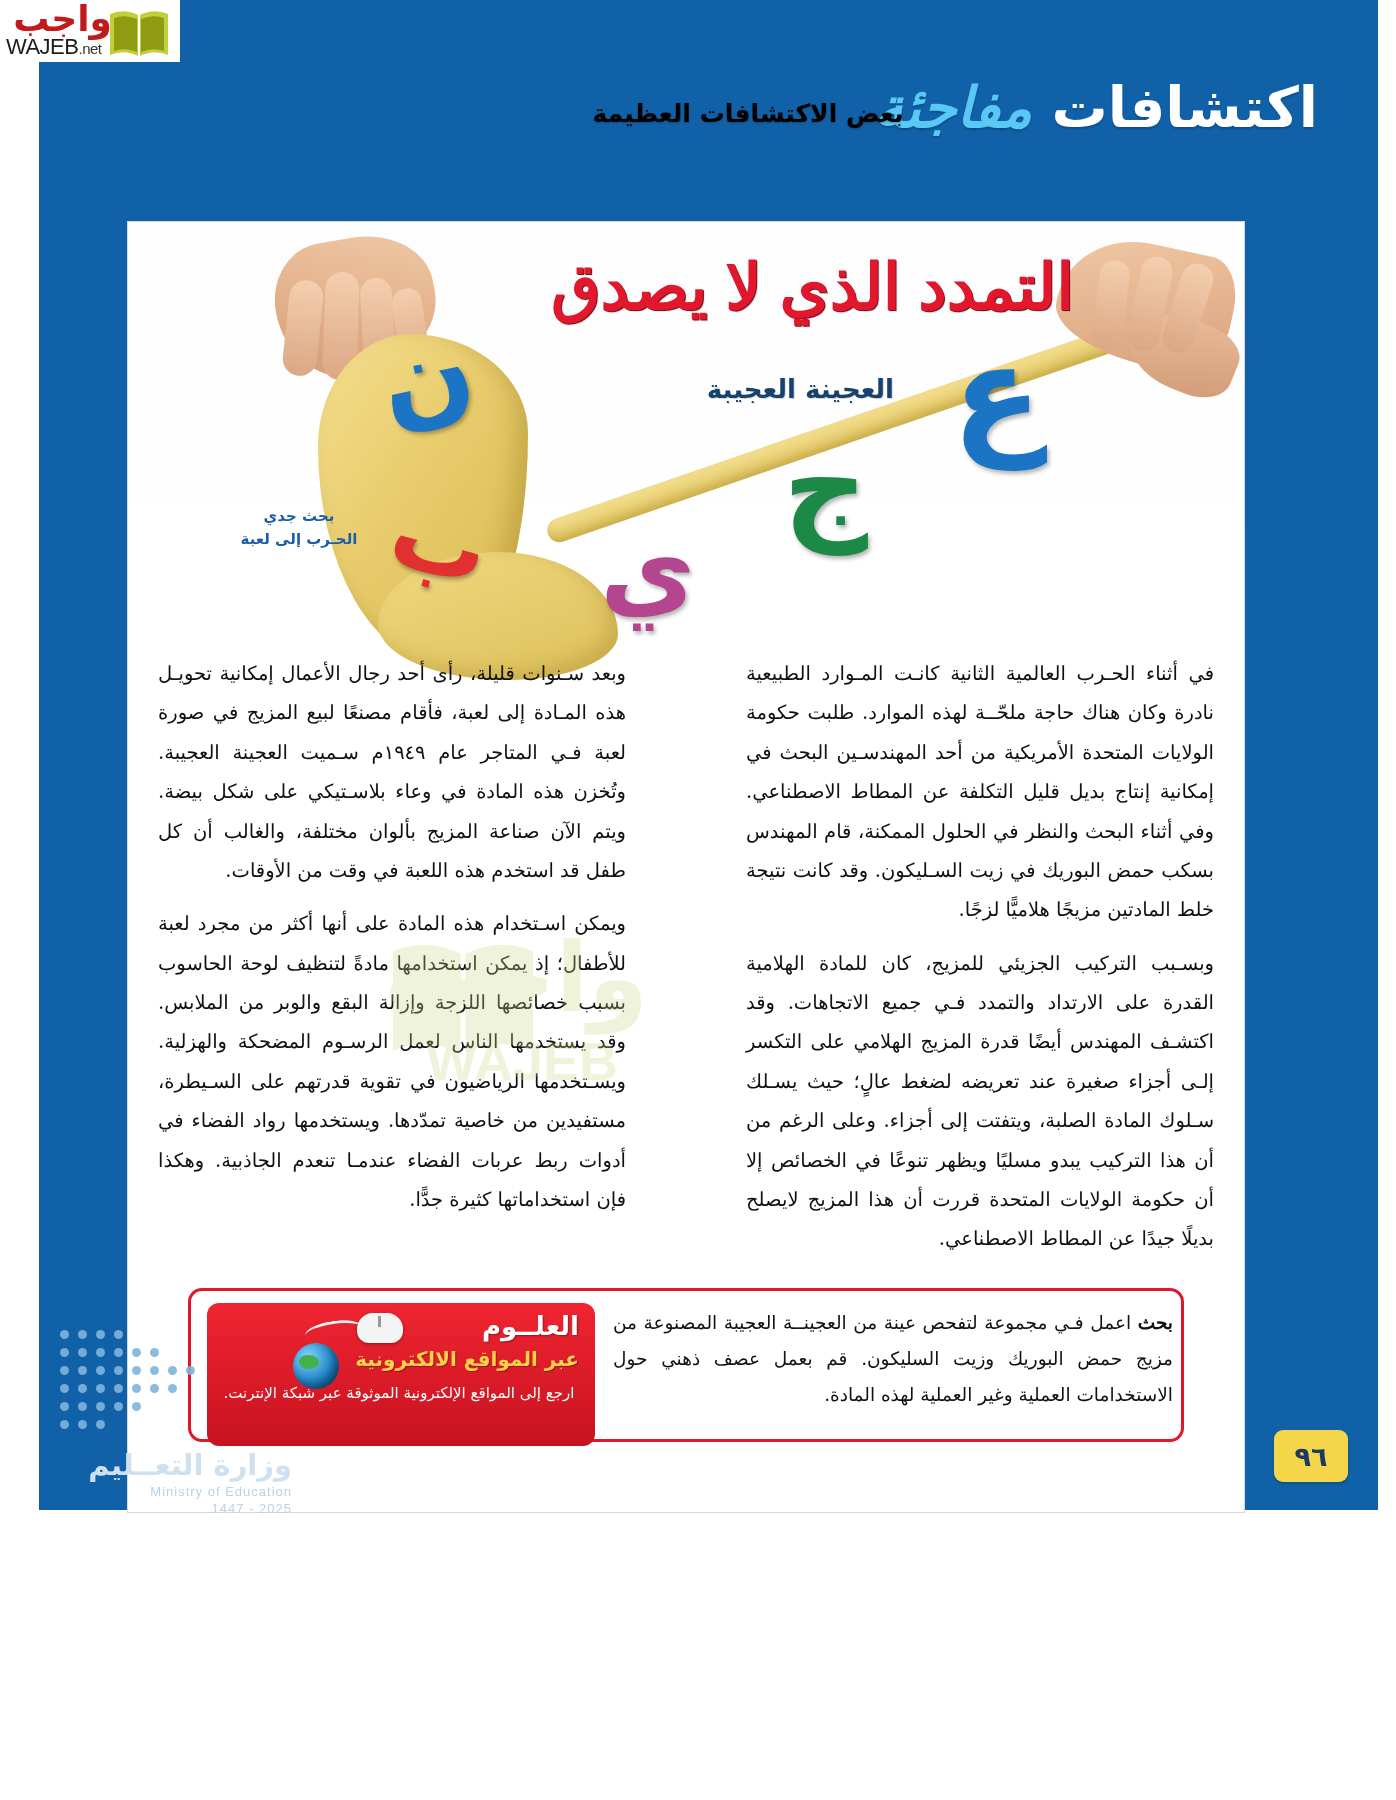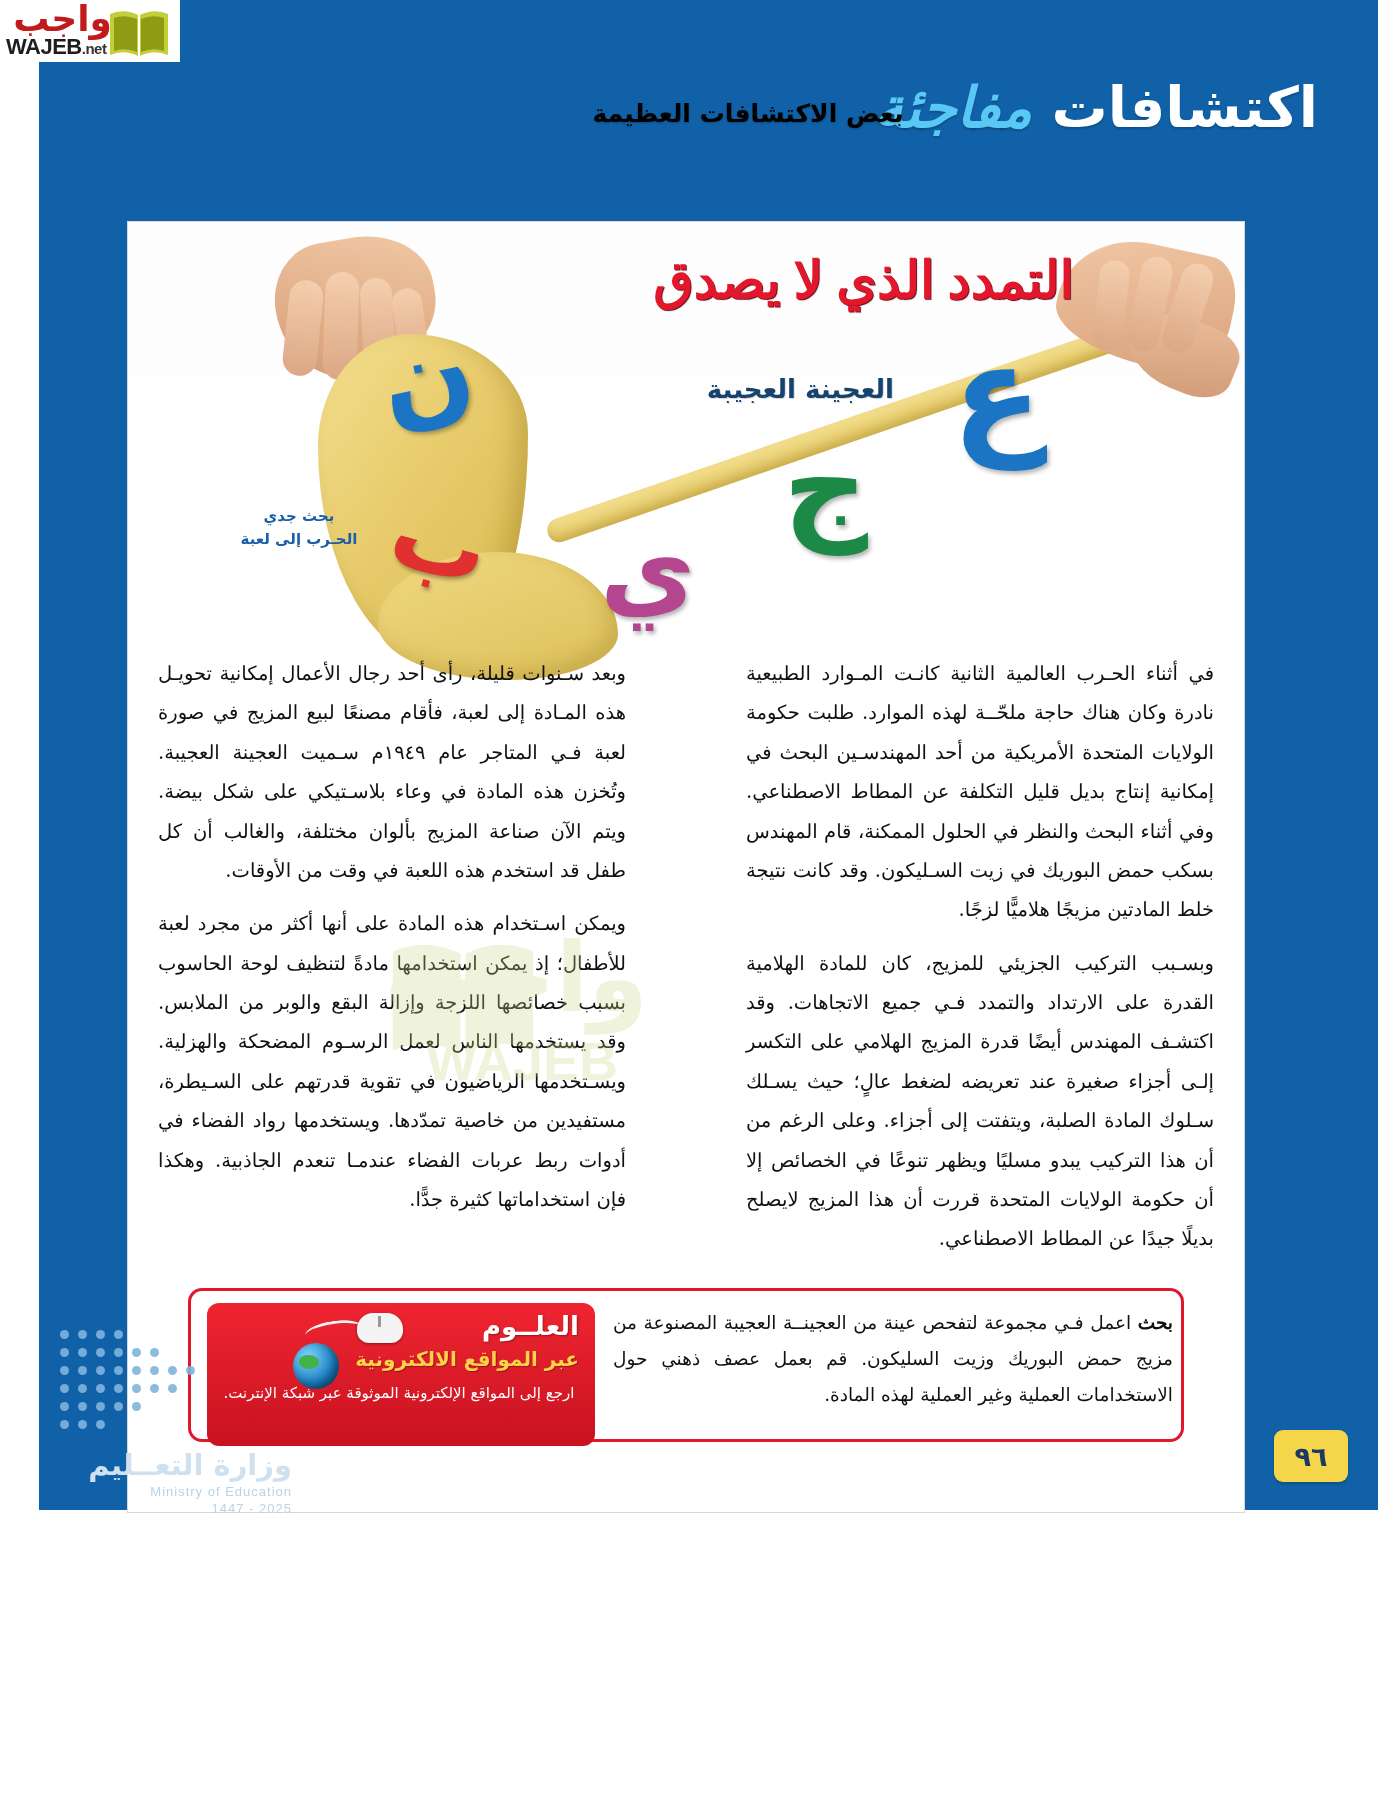--- a/index.html
+++ b/index.html
@@ -35,21 +35,21 @@
     position:absolute;left:0px;top:0px;width:180px;height:62px;
     z-index:40;background:#ffffff;
   }
   .wajeb .ar{
     position:absolute;right:68px;top:-2px;
     font-size:36px;font-weight:bold;color:#c21a1a;
     font-family:"DejaVu Sans",sans-serif;letter-spacing:-1px;
   }
   .wajeb .en{
     position:absolute;left:6px;top:34px;
-    font-size:22px;font-weight:bold;color:#1d1d1d;
+    font-size:22px;font-weight:normal;color:#1d1d1d;
     font-family:"Liberation Sans",sans-serif;letter-spacing:-0.5px;
   }
   .wajeb .en .net{color:#333;font-size:15px;}
   .wajeb .book{
     position:absolute;left:108px;top:6px;width:62px;height:52px;
   }
 
   
   .header{
     position:absolute;left:39px;top:62px;right:18px;height:140px;
@@ -78,22 +78,22 @@
   }
 
   
   .photo{
     position:absolute;left:0;top:0;width:1116px;height:470px;
     background:linear-gradient(180deg,#fdfdfd 0%,#ffffff 70%);
     overflow:hidden;
   }
   .photo-head{
     position:absolute;right:170px;top:28px;
-    font-size:52px;font-weight:bold;color:#e2172c;
-    font-family:Liberation Serif, serif;direction:rtl;
+    font-size:64px;font-weight:bold;color:#e2172c;
+    font-family:Liberation Sans, sans-serif;direction:rtl;
     white-space:nowrap;letter-spacing:-1px;
     text-shadow:1px 1px 0 #7a1428, 2px 2px 0 rgba(0,0,0,.08);
   }
   .photo-sub{
     position:absolute;right:350px;top:152px;
     font-size:26px;font-weight:bold;color:#16436e;
     font-family:"DejaVu Sans",sans-serif;direction:rtl;
     white-space:nowrap;
     text-shadow:1px 1px 0 rgba(0,0,0,.15);
   }

